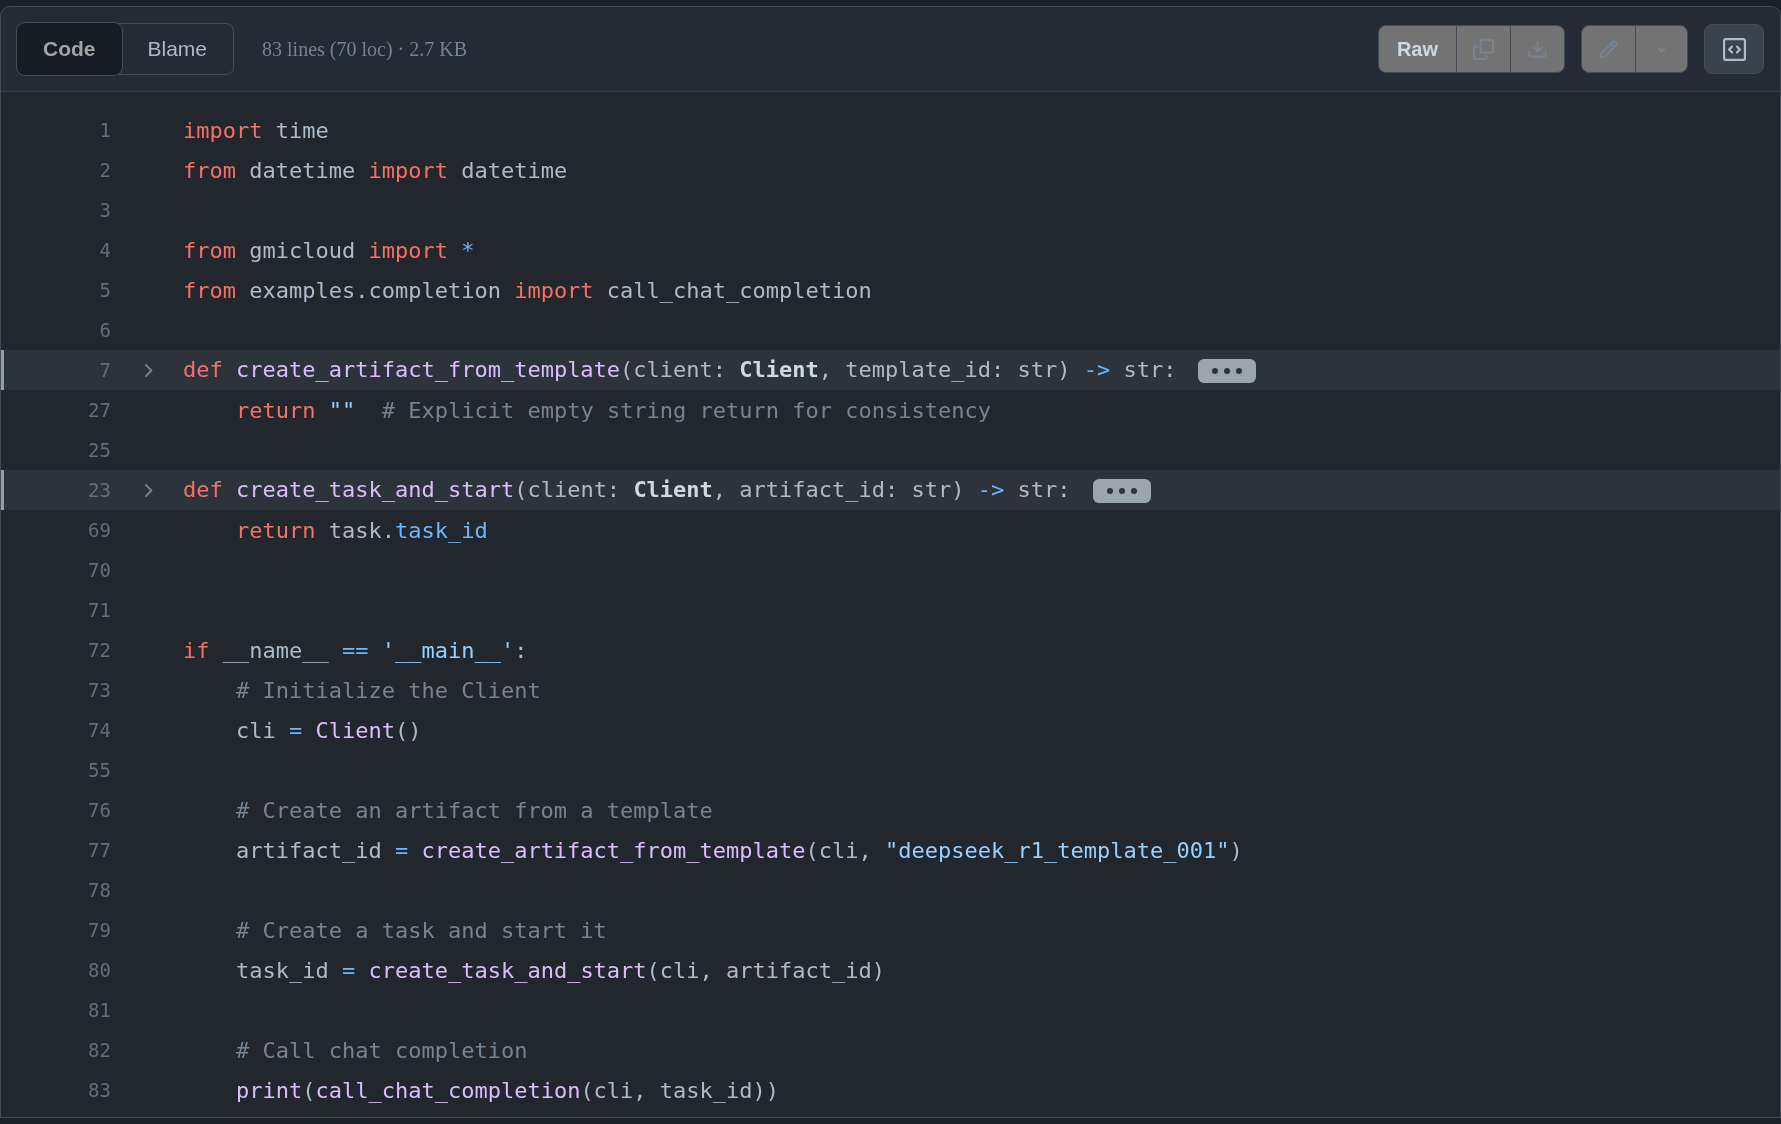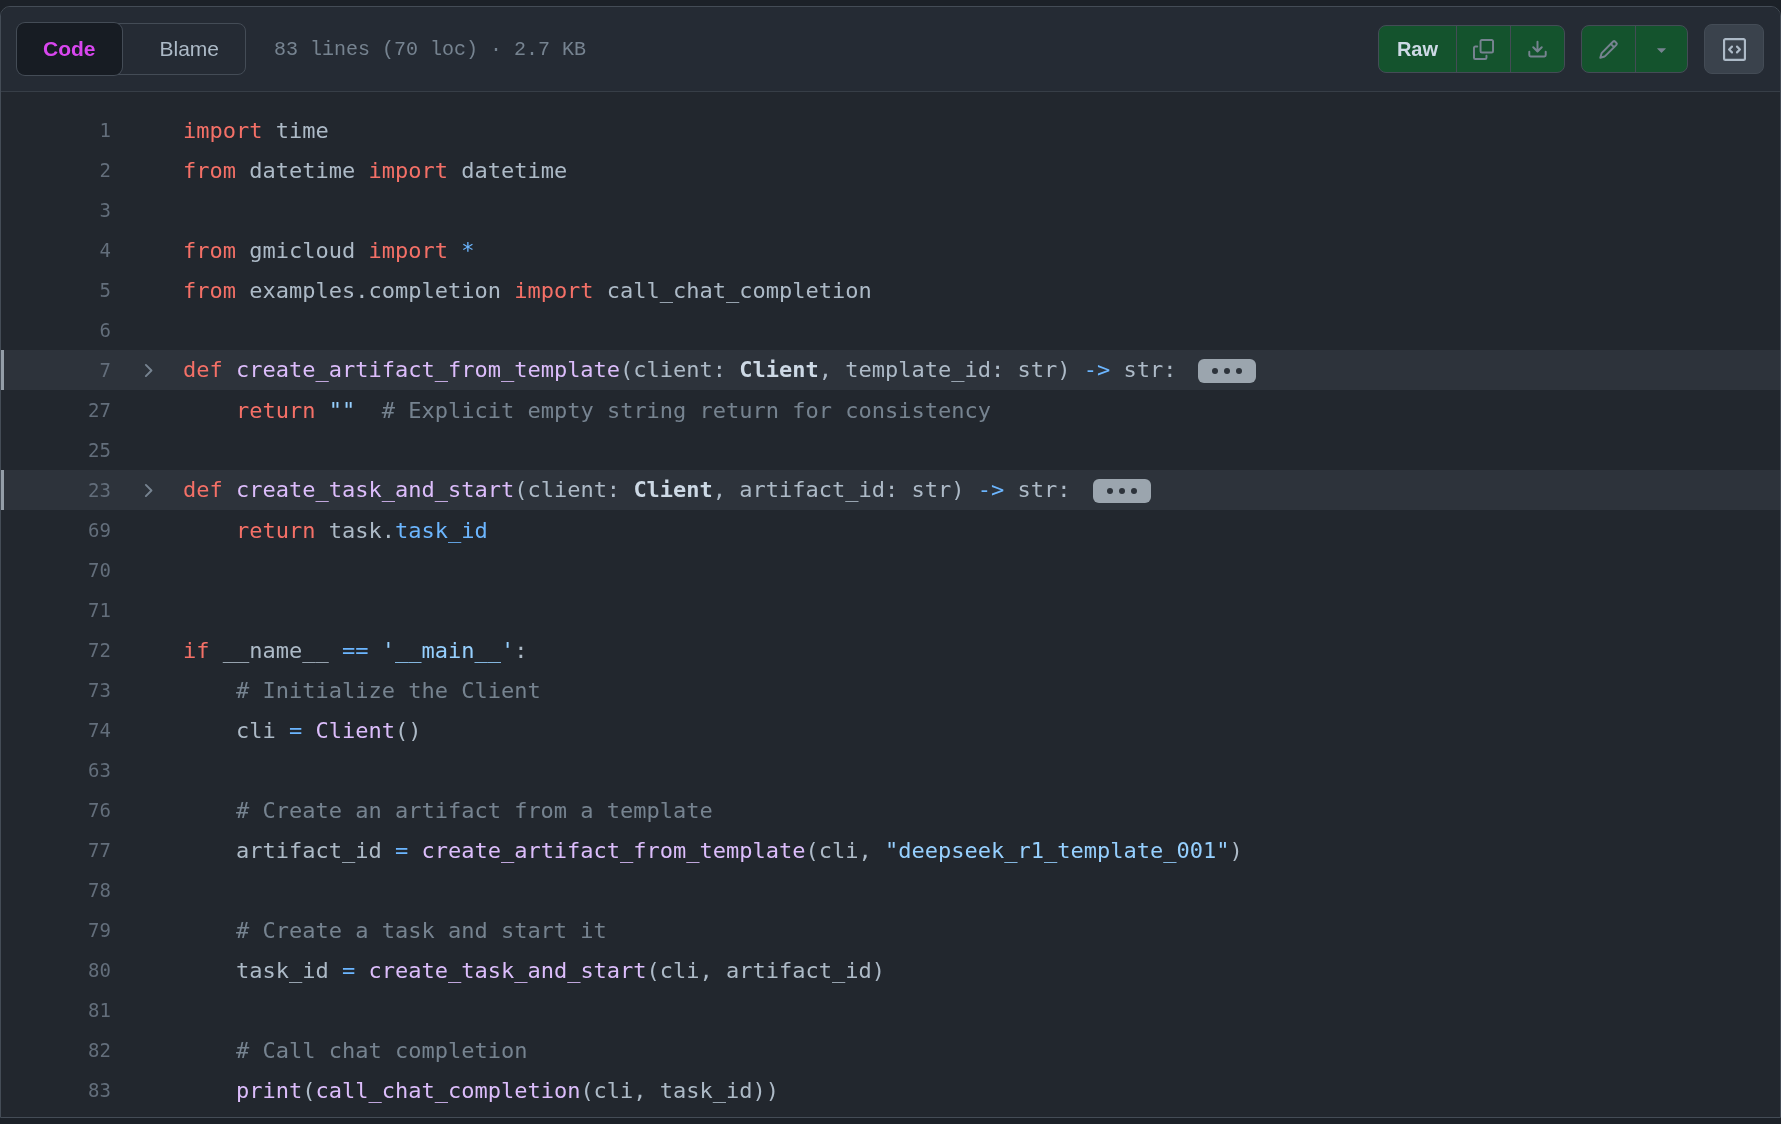--- a/index.html
+++ b/index.html
@@ -18,26 +18,26 @@
   }
   
   .header{
     height:84px;display:flex;align-items:center;padding:0 16px;
     background:var(--c-bg_header,#252b34);
     border-bottom:1px solid #373e47;
   }
   .seg{display:flex;align-items:stretch;border:1px solid var(--c-border,#444c56);border-radius:8px;height:50px;background:transparent;}
   .seg-item{display:flex;align-items:center;padding:0 26px;font-size:21px;color:#adbac7;cursor:pointer;border-radius:8px;}
   .seg-item.active{
-    background:#171c23;color:#d946ef;font-weight:700;
-    box-shadow:0 0 0 1px var(--c-border,#444c56);margin:-1px 12px -1px -1px;
-  }
-  .meta{margin-left:28px;color:#768390;font-family:Liberation Mono, monospace;font-size:20px;}
+    background:#171c23;color:#a3a3a3;font-weight:700;
+    box-shadow:0 0 0 1px var(--c-border,#444c56);margin:-1px 0 -1px -1px;
+  }
+  .meta{margin-left:28px;color:#768390;font-family:Liberation Serif, serif;font-size:20px;}
   .header-right{margin-left:auto;display:flex;align-items:center;gap:16px;}
-  .btn-group{display:flex;align-items:stretch;height:46px;border:1px solid var(--c-border,#444c56);border-radius:8px;overflow:hidden;background:#14532d;}
+  .btn-group{display:flex;align-items:stretch;height:46px;border:1px solid var(--c-border,#444c56);border-radius:8px;overflow:hidden;background:#737373;}
   .btn{display:flex;align-items:center;justify-content:center;padding:0 18px;cursor:pointer;color:var(--c-text_button,#cdd9e5);font-weight:700;font-size:20px;}
   .btn + .btn{border-left:1px solid var(--c-border,#444c56);}
   .btn .ic{display:flex;color:var(--c-icon,#768390);}
   .btn.icon-only{padding:0 16px;}
   .symbols-btn{
     width:58px;height:48px;border:1px solid var(--c-border,#444c56);border-radius:8px;
     background:#3a424c;display:flex;align-items:center;justify-content:center;cursor:pointer;color:#adbac7;
   }
   svg{display:block;}
   
@@ -211,21 +211,21 @@
           <div class="lnum">73</div>
           <div class="fold-zone"></div>
           <div class="code-text"><span class="tk-p">    </span><span class="tk-c"># Initialize the Client</span></div>
         </div>
         <div class="row">
           <div class="lnum">74</div>
           <div class="fold-zone"></div>
           <div class="code-text"><span class="tk-p">    cli </span><span class="tk-b">=</span><span class="tk-p"> </span><span class="tk-f">Client</span><span class="tk-p">()</span></div>
         </div>
         <div class="row">
-          <div class="lnum">63</div>
+          <div class="lnum">55</div>
           <div class="fold-zone"></div>
           <div class="code-text"></div>
         </div>
         <div class="row">
           <div class="lnum">76</div>
           <div class="fold-zone"></div>
           <div class="code-text"><span class="tk-p">    </span><span class="tk-c"># Create an artifact from a template</span></div>
         </div>
         <div class="row">
           <div class="lnum">77</div>

